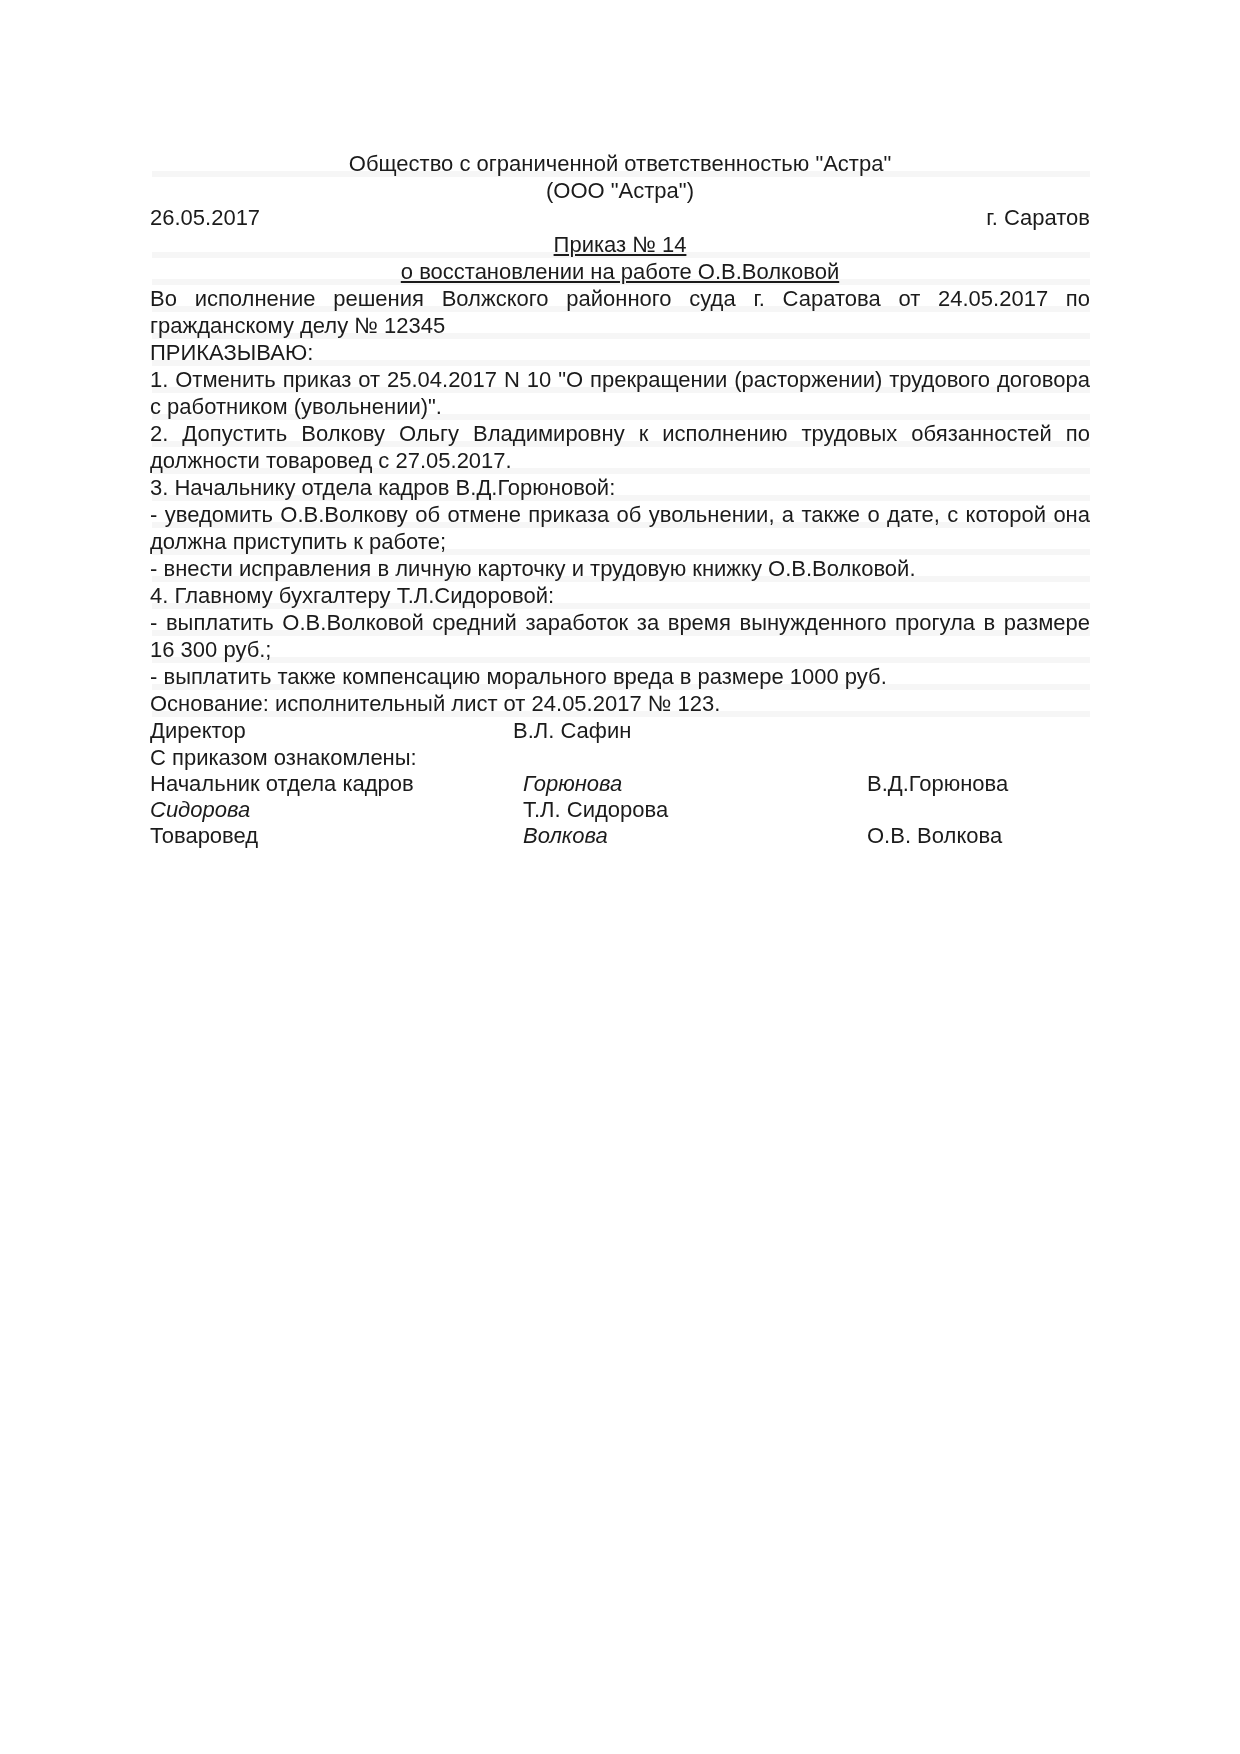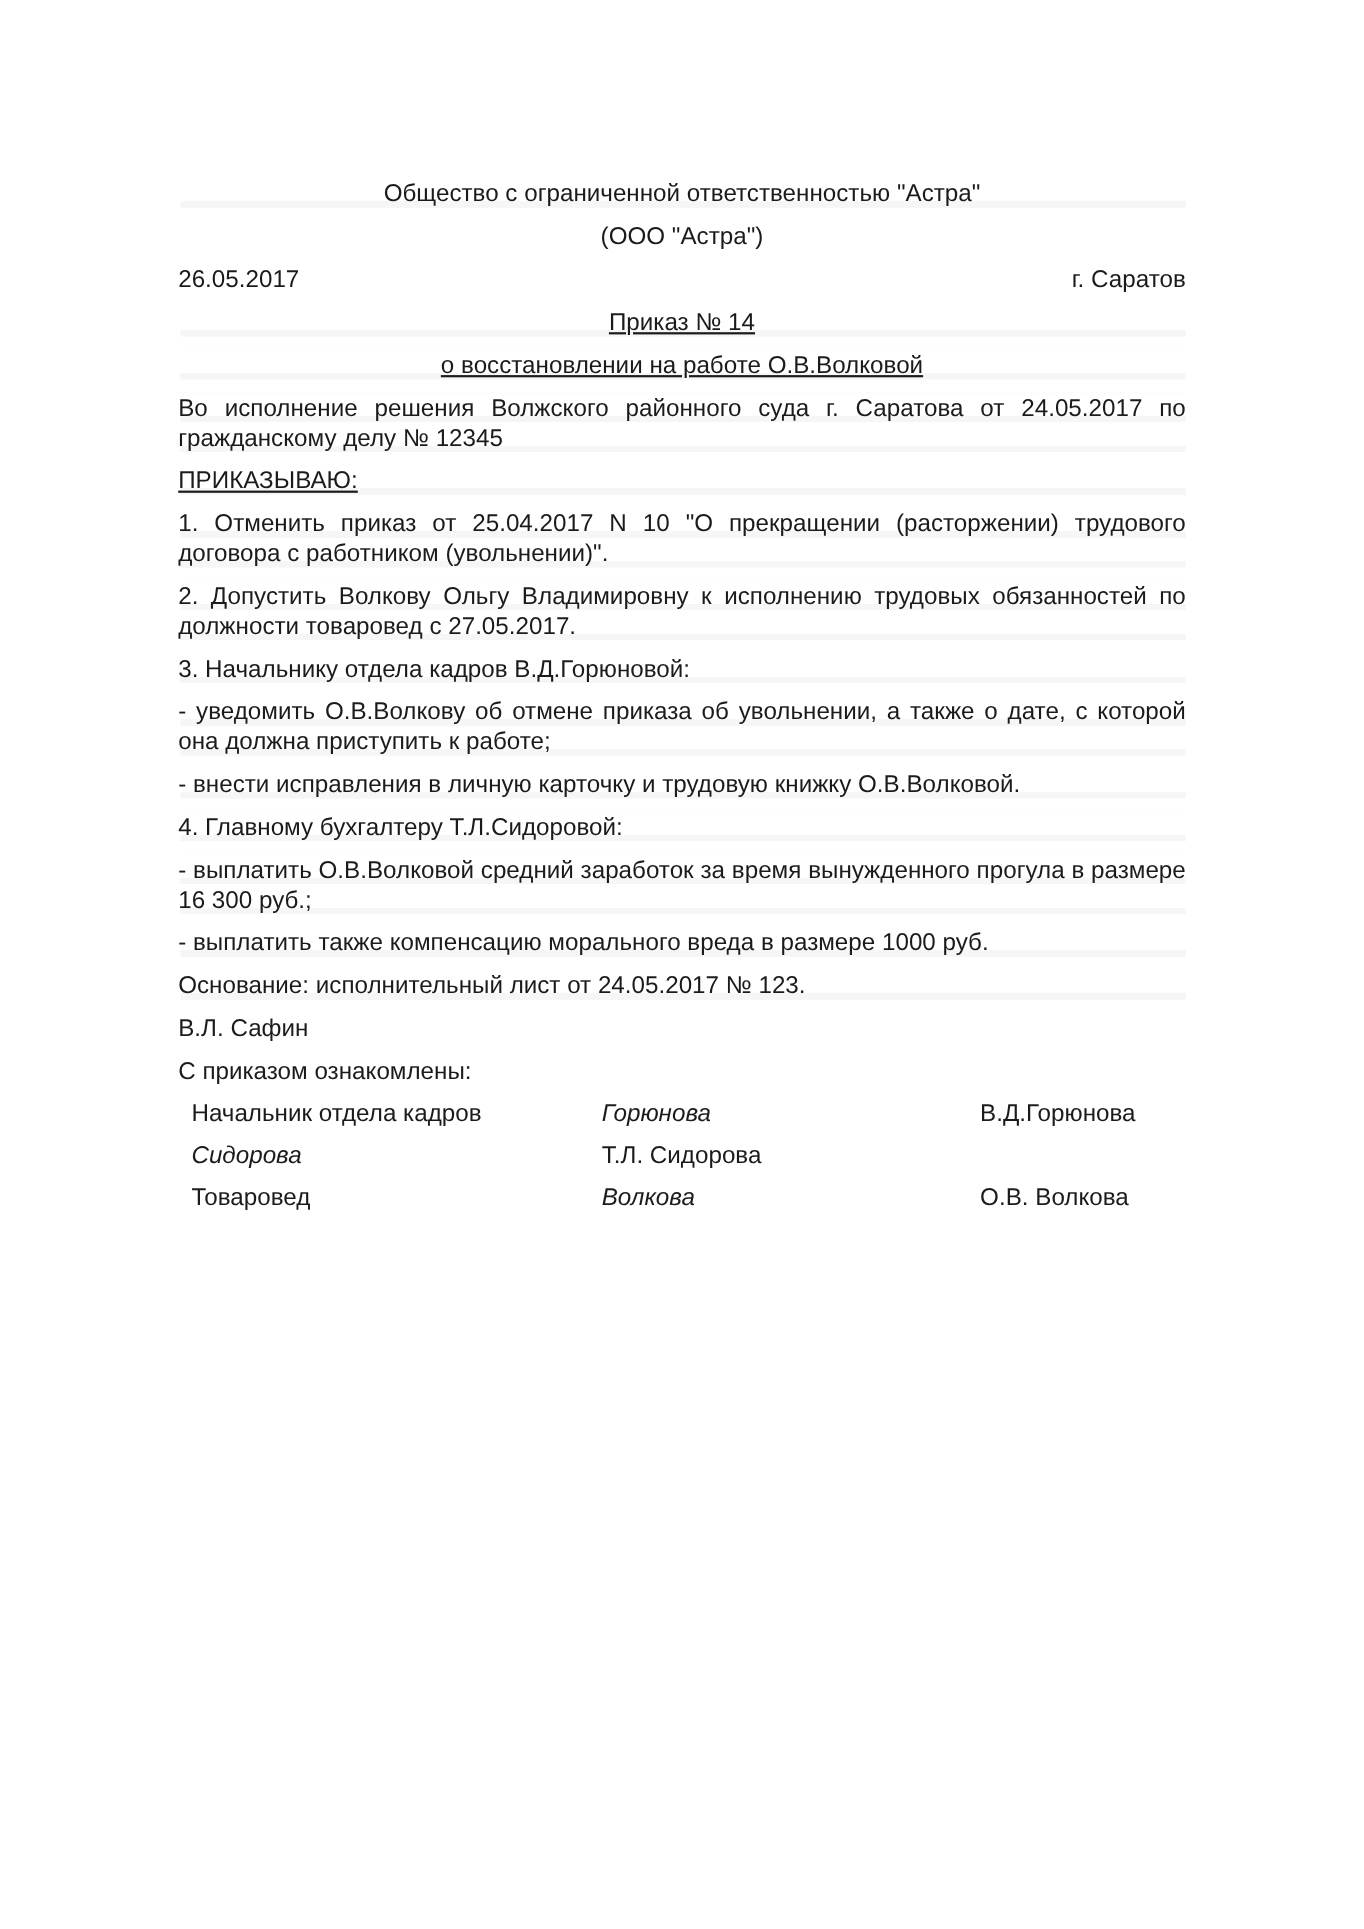--- a/index.html
+++ b/index.html
@@ -13,21 +13,21 @@
     height: 1754px;
     box-sizing: border-box;
     padding: 150px 150px 0 150px;
     overflow: hidden;
     background: #ffffff;
     font-family: "Liberation Sans", "DejaVu Sans", sans-serif;
     font-size: 22px;
     line-height: 27px;
     color: #1b1b1b;
   }
-  .page p, .page div { margin: 12px; }
+  .page p, .page div { margin: 0; }
 
   
   .banded {
     background-image: repeating-linear-gradient(
       to bottom,
       rgba(0,0,0,0) 0px, rgba(0,0,0,0) 21px,
       #f6f6f6 21px, #f6f6f6 27px
     );
     background-repeat: no-repeat;
     background-position: 2px 0;
@@ -41,21 +41,21 @@
   .daterow {
     margin-top: 35px;
     display: flex;
     justify-content: space-between;
     align-items: baseline;
     gap: 32px;
   }
   .order-title    { margin-top: 59px; text-decoration: underline; }
   .order-subtitle { margin-top: 27px; text-decoration: underline; }
   .preamble       { margin-top: 27px; }
-  .command-word   { margin-top: 34px; text-decoration: underline; }
+  .command-word   { margin-top: 34px; }
   .item           { margin-top: 34px; }
 
   .director-row { margin-top: 110px; }
   .sigrow {
     display: grid;
     grid-template-columns: 363px 342px 1fr;
     align-items: baseline;
   }
   .ack-label { margin-top: 27px; }
   .ack-table { margin-top: 35px; line-height: 26px; }
@@ -86,20 +86,21 @@
   <p class="just banded item">2. Допустить Волкову Ольгу Владимировну к исполнению трудовых обязанностей по должности товаровед с 27.05.2017.</p>
   <p class="just banded item">3. Начальнику отдела кадров В.Д.Горюновой:</p>
   <p class="just banded item">- уведомить О.В.Волкову об отмене приказа об увольнении, а также о дате, с которой она должна приступить к работе;</p>
   <p class="just banded item">- внести исправления в личную карточку и трудовую книжку О.В.Волковой.</p>
   <p class="just banded item">4. Главному бухгалтеру Т.Л.Сидоровой:</p>
   <p class="just banded item">- выплатить О.В.Волковой средний заработок за время вынужденного прогула в размере 16 300 руб.;</p>
   <p class="just banded item">- выплатить также компенсацию морального вреда в размере 1000 руб.</p>
   <p class="just banded item">Основание: исполнительный лист от 24.05.2017 № 123.</p>
 
   <div class="sigrow director-row">
+    <span>Директор</span>
     <span>В.Л. Сафин</span>
   </div>
 
   <p class="ack-label">С приказом ознакомлены:</p>
 
   <div class="ack-table">
     <div class="sigrow">
       <span>Начальник отдела кадров</span>
       <span class="sig">Горюнова</span>
       <span>В.Д.Горюнова</span>

